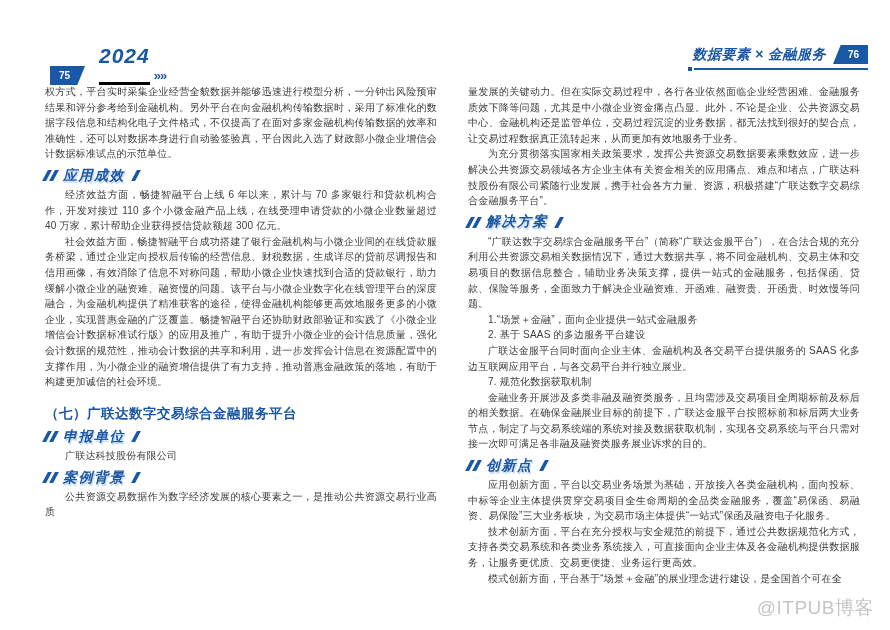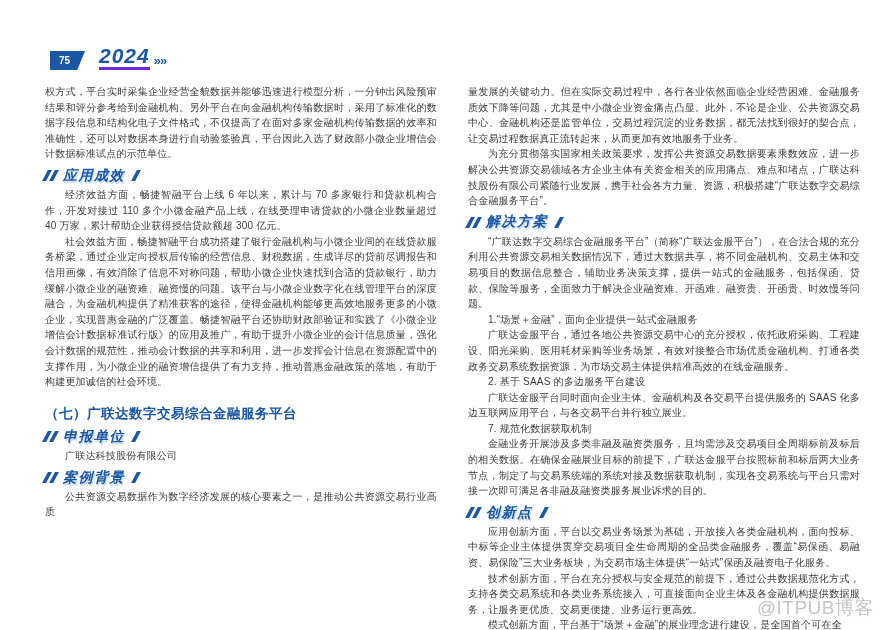--- a/index.html
+++ b/index.html
@@ -11,21 +11,21 @@
   }
 
   
   .header-left { position:absolute; top:45px; left:50px; display:flex; align-items:flex-end; }
   .badge { background:#1a57a5; color:#ffffff; font-size:10px; font-weight:bold;
            width:35px; height:19px; display:flex; align-items:center; justify-content:center; }
   .badge-left  { clip-path:polygon(0 0,100% 0,78% 100%,0 100%); padding-right:6px; }
   .badge-right { clip-path:polygon(22% 0,100% 0,100% 100%,0 100%); padding-left:6px; }
   .logo-wrap { display:flex; align-items:flex-end; margin-left:14px; }
   .logo-year { color:#1a57a5; font-weight:bold; font-style:italic; font-size:21px;
-               line-height:1; letter-spacing:1px; border-bottom:3px solid #6d28d9; padding-bottom:1px; }
+               line-height:1; letter-spacing:1px; border-bottom:3px solid #000000; padding-bottom:16px; }
   .logo-chev { color:#1a57a5; font-weight:bold; font-size:13px; margin-left:4px; letter-spacing:-1px; line-height:1.4; }
 
   .header-right { position:absolute; top:45px; right:22px; width:180px; }
   .hr-top { display:flex; align-items:center; justify-content:flex-end; }
   .header-title { color:#1a57a5; font-weight:bold; font-style:italic; font-size:14px;
                   letter-spacing:0.5px; margin-right:7px; white-space:nowrap; }
   .hr-line { display:flex; align-items:center; margin-top:3px; }
   .hr-dot  { width:4px; height:4px; background:#1a57a5; margin-right:2px; }
   .hr-bar  { flex:1; height:2px; background:#1a57a5; }
 
@@ -55,20 +55,30 @@
 <div class="page">
 
   <div class="header-left">
     <div class="badge badge-left">75</div>
     <div class="logo-wrap">
       <span class="logo-year">2024</span>
       <span class="logo-chev">»»</span>
     </div>
   </div>
 
+  <div class="header-right">
+    <div class="hr-top">
+      <span class="header-title">数据要素 × 金融服务</span>
+      <div class="badge badge-right">76</div>
+    </div>
+    <div class="hr-line">
+      <span class="hr-dot"></span>
+      <span class="hr-bar"></span>
+    </div>
+  </div>
 
   <div class="content">
 
     <div class="col">
       <p>权方式，平台实时采集企业经营全貌数据并能够迅速进行模型分析，一分钟出风险预审结果和评分参考给到金融机构。另外平台在向金融机构传输数据时，采用了标准化的数据字段信息和结构化电子文件格式，不仅提高了在面对多家金融机构传输数据的效率和准确性，还可以对数据本身进行自动验签验真，平台因此入选了财政部小微企业增信会计数据标准试点的示范单位。</p>
 
       <div class="sec">
         <span class="sl">
             <i></i>
             <i></i>
@@ -119,21 +129,20 @@
             <i></i>
           </span>
         <span class="sec-label">解决方案</span>
         <span class="sl">
             <i></i>
           </span>
       </div>
 
       <p class="indent">“广联达数字交易综合金融服务平台”（简称“广联达金服平台”），在合法合规的充分利用公共资源交易相关数据情况下，通过大数据共享，将不同金融机构、交易主体和交易项目的数据信息整合，辅助业务决策支撑，提供一站式的金融服务，包括保函、贷款、保险等服务，全面致力于解决企业融资难、开函难、融资贵、开函贵、时效慢等问题。</p>
       <p class="indent">1.“场景＋金融”，面向企业提供一站式金融服务</p>
-      <p class="indent">广联达金服平台，通过各地公共资源交易中心的充分授权，依托政府采购、工程建设、阳光采购、医用耗材采购等业务场景，有效对接整合市场优质金融机构、打通各类政务交易系统数据资源，为市场交易主体提供精准高效的在线金融服务。</p>
       <p class="indent">2. 基于 SAAS 的多边服务平台建设</p>
       <p class="indent">广联达金服平台同时面向企业主体、金融机构及各交易平台提供服务的 SAAS 化多边互联网应用平台，与各交易平台并行独立展业。</p>
       <p class="indent">7. 规范化数据获取机制</p>
       <p class="indent">金融业务开展涉及多类非融及融资类服务，且均需涉及交易项目全周期标前及标后的相关数据。在确保金融展业目标的前提下，广联达金服平台按照标前和标后两大业务节点，制定了与交易系统端的系统对接及数据获取机制，实现各交易系统与平台只需对接一次即可满足各非融及融资类服务展业诉求的目的。</p>
 
       <div class="sec">
         <span class="sl">
             <i></i>
             <i></i>
           </span>

